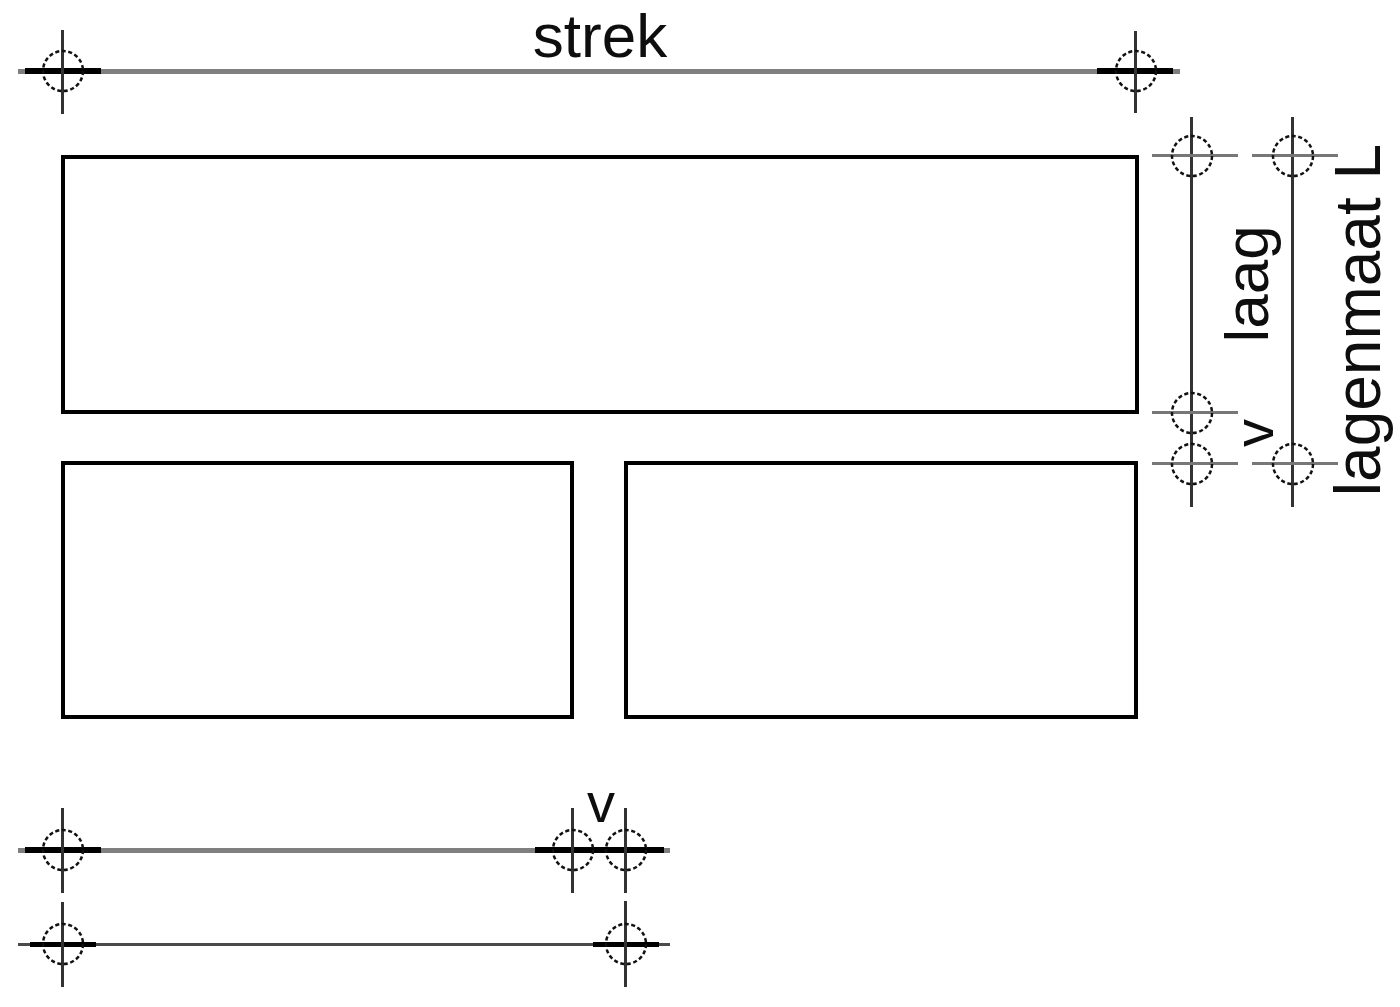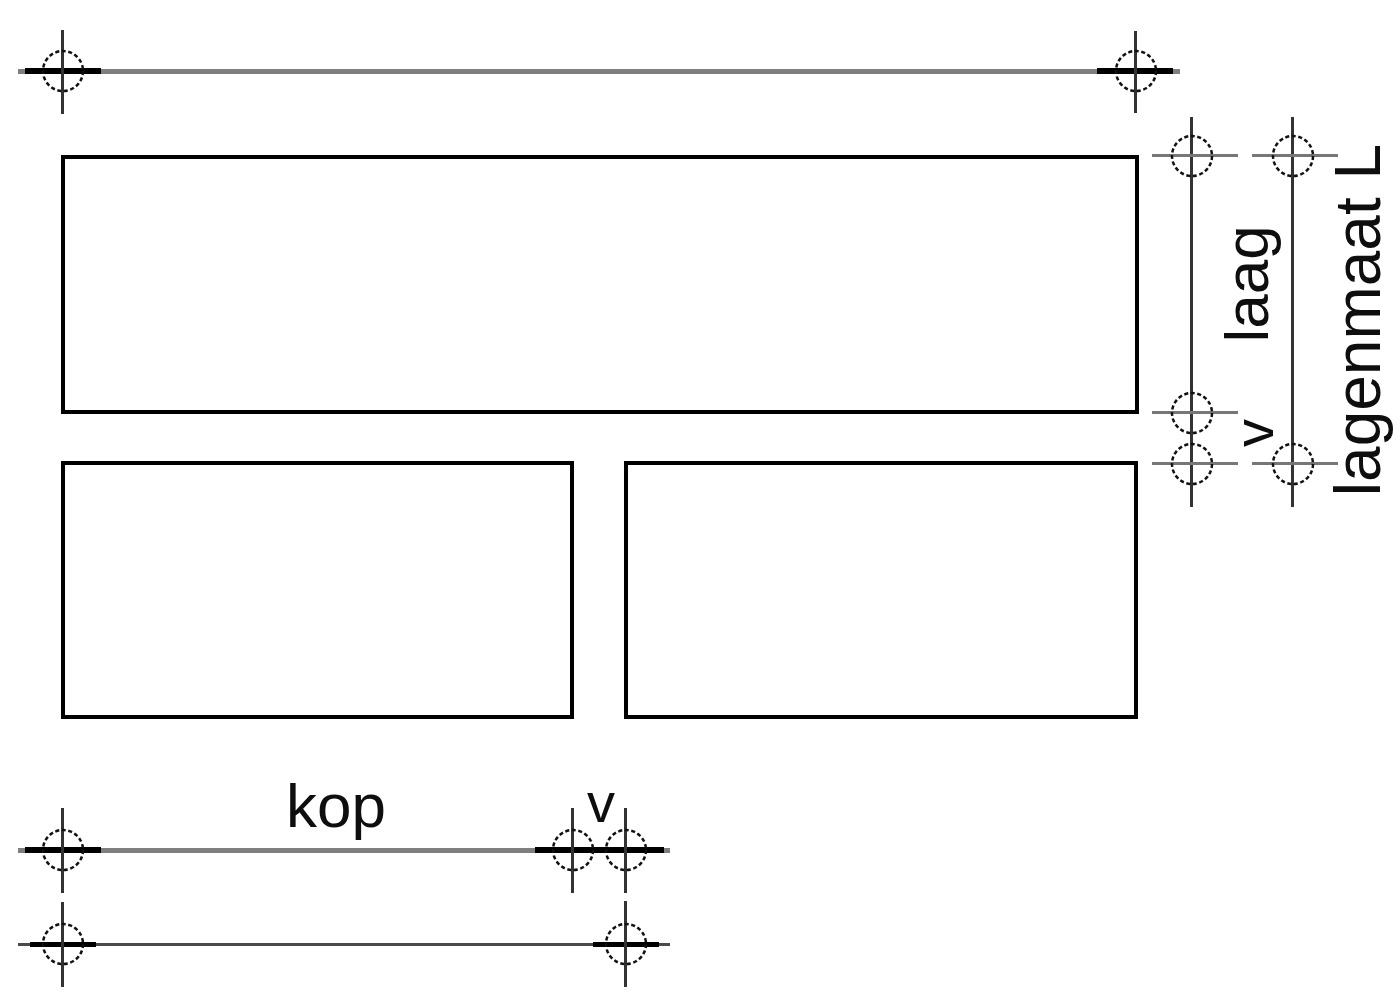--- a/index.html
+++ b/index.html
@@ -118,19 +118,19 @@
     <svg width="48" height="48">
         <circle cx="24" cy="24" r="20" fill="none" stroke="#111" stroke-width="2.5" stroke-dasharray="4 2.6"></circle>
       </svg>
     </span>
   <span class="marker" style="left:626px;top:944px;">
     <svg width="48" height="48">
         <circle cx="24" cy="24" r="20" fill="none" stroke="#111" stroke-width="2.5" stroke-dasharray="4 2.6"></circle>
       </svg>
     </span>
 
-  <div class="lbl" style="left:336px;top:806px;">kop</div>
+  <div class="lbl" style="left:600px;top:36px;">strek</div>
   <div class="lbl small" style="left:601px;top:803px;">v</div>
   <div class="lbl rot" style="left:1247px;top:284px;">laag</div>
   <div class="lbl small rot" style="left:1254px;top:433px;">v</div>
   <div class="lbl big rot" style="left:1358px;top:320px;">lagenmaat L</div>
 
 </div>
 
 </body></html>

